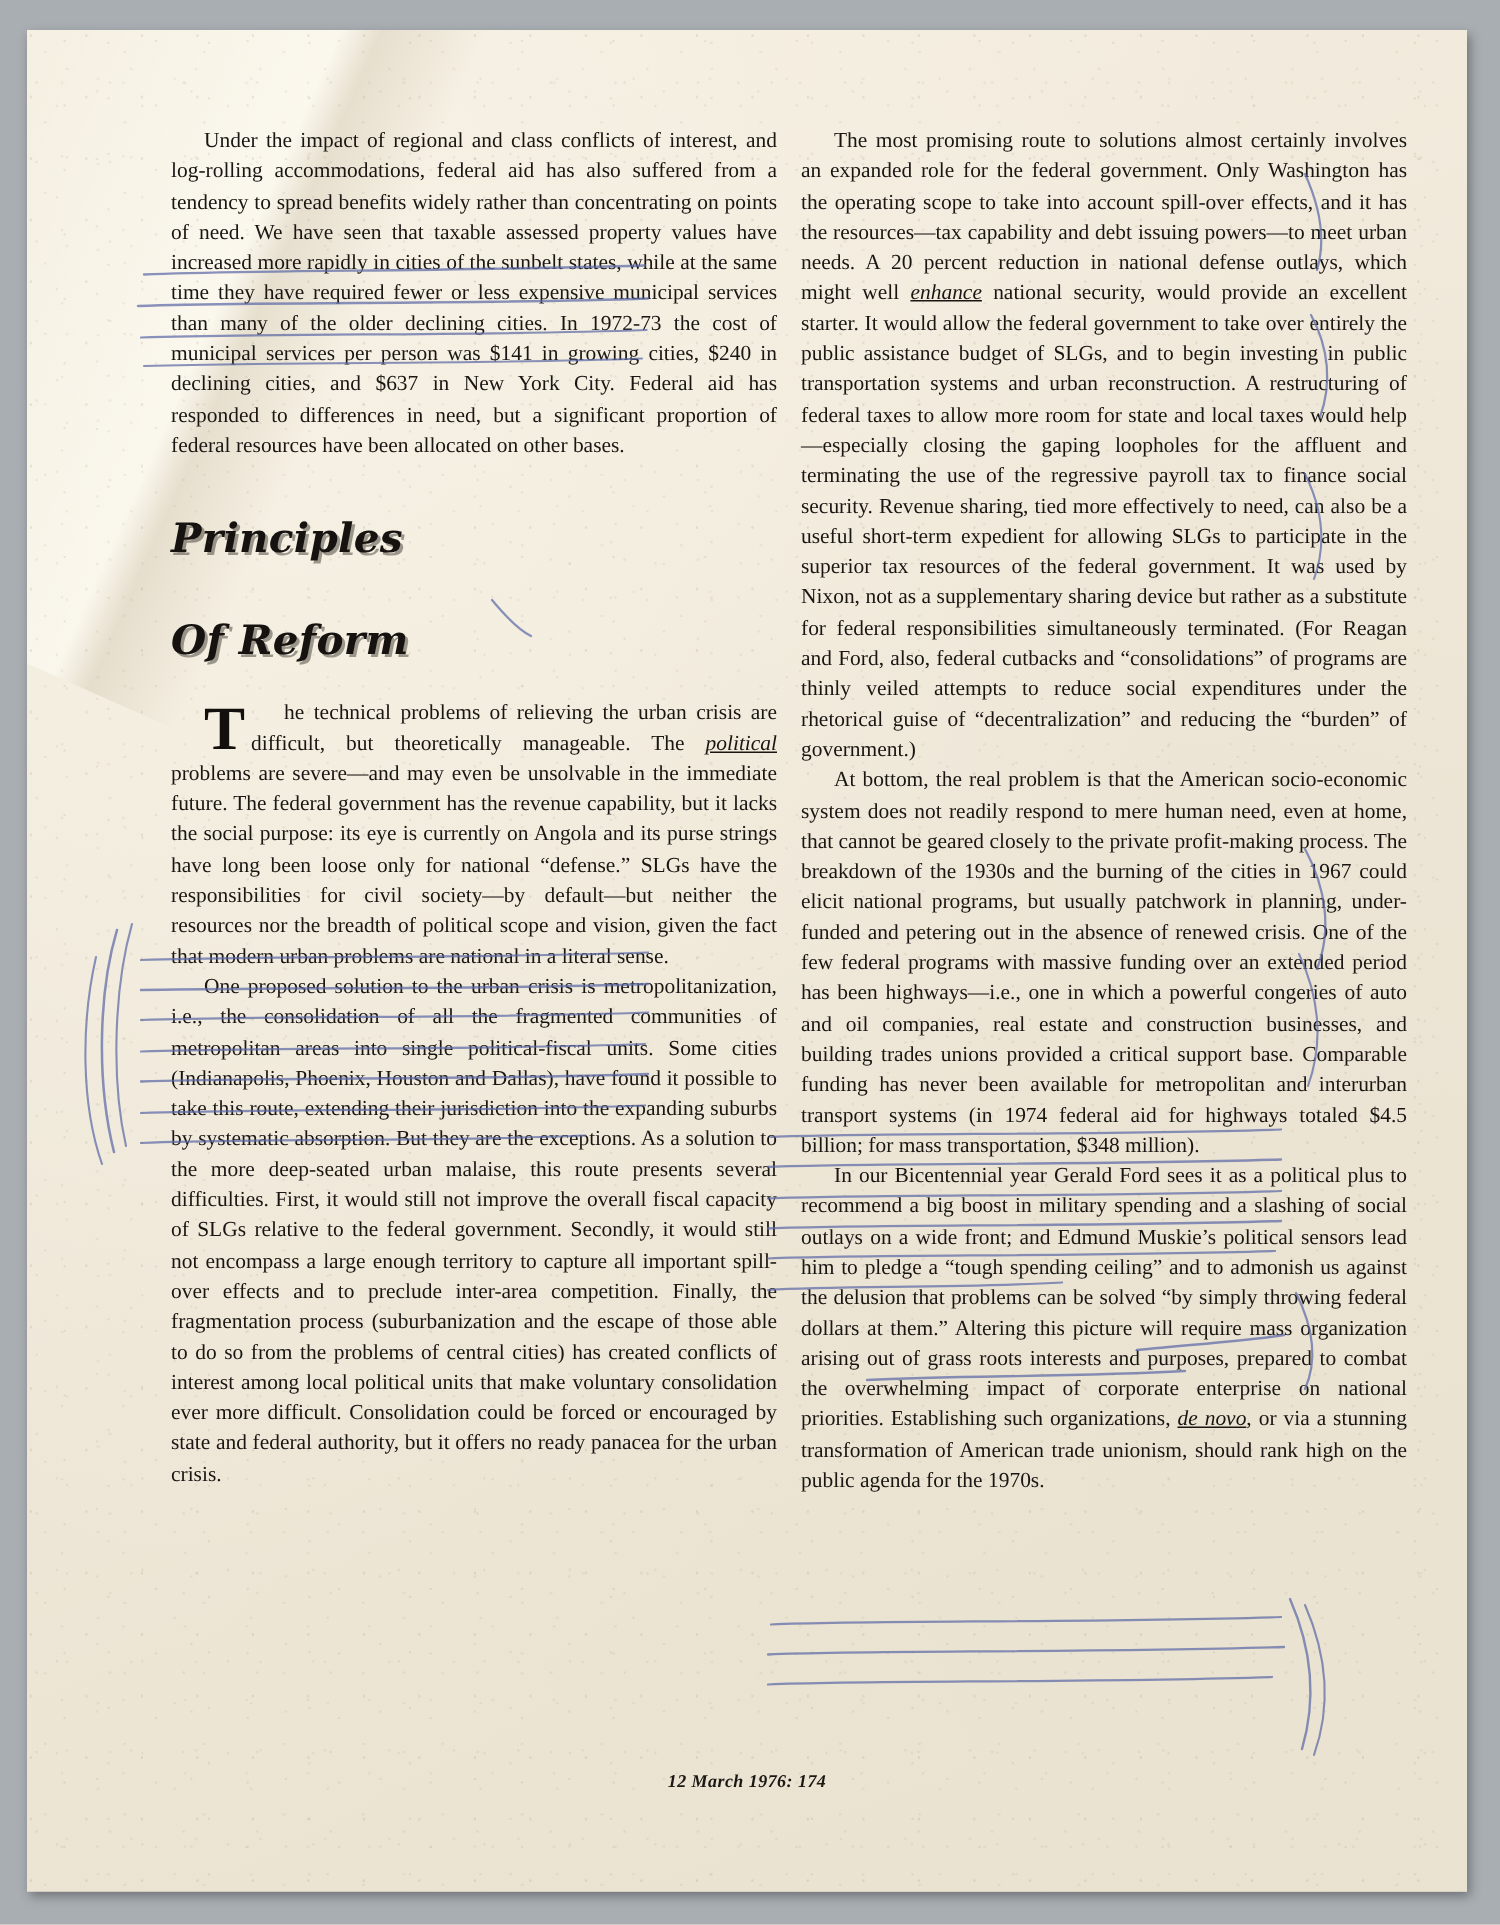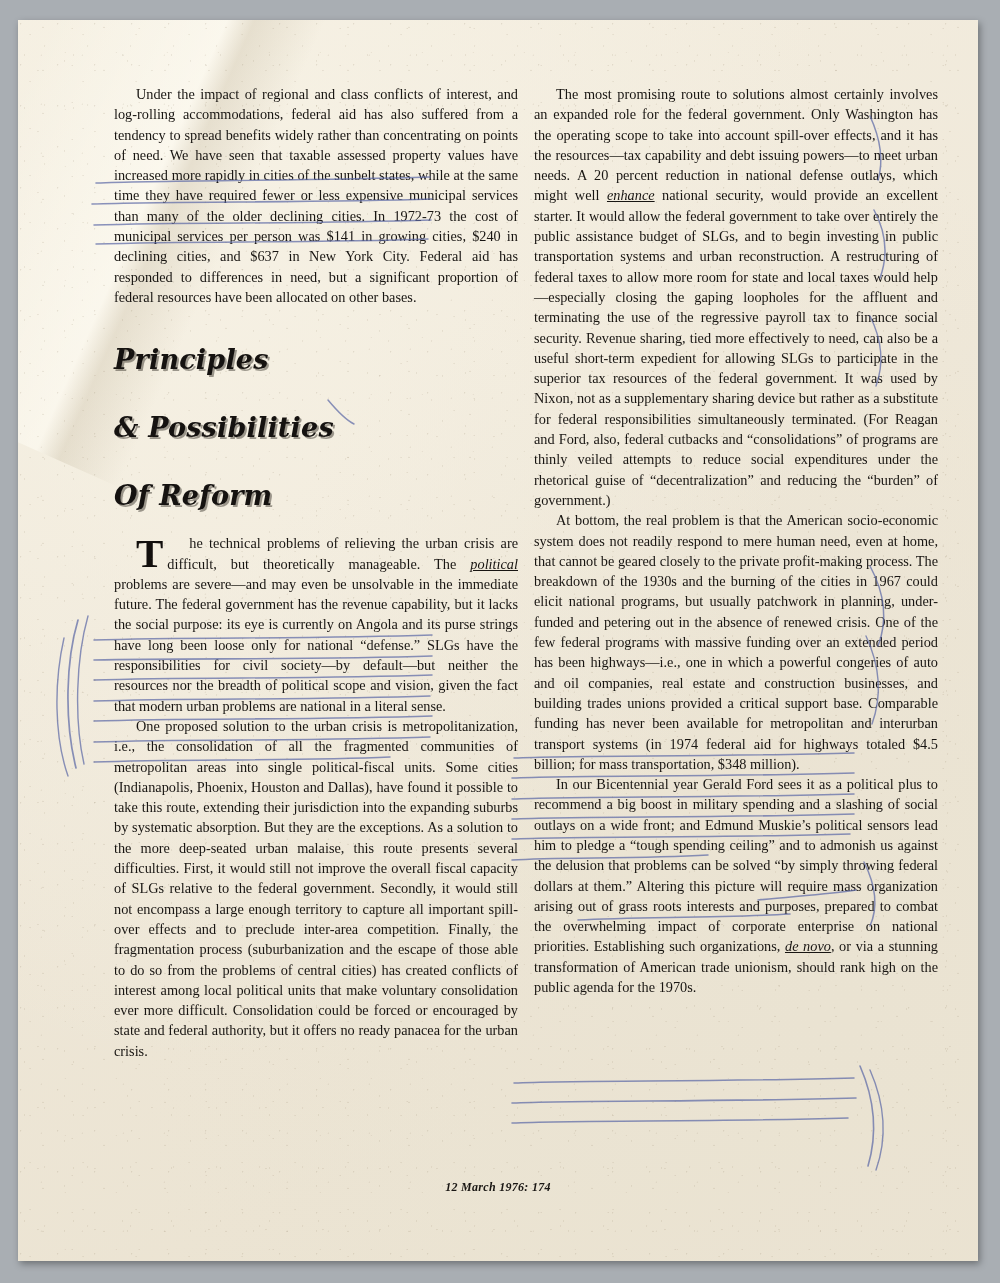--- a/index.html
+++ b/index.html
@@ -109,21 +109,20 @@
   <div id="crease"></div>
 
   <div id="cols">
 
     <div class="col" id="col-left">
 
       <p class="first">Under the impact of regional and class conflicts of interest, and log-rolling accommodations, federal aid has also suffered from a tendency to spread benefits widely rather than concentrating on points of need. We have seen that taxable assessed property values have increased more rapidly in cities of the sunbelt states, while at the same time they have required fewer or less expensive municipal services than many of the older declining cities. In 1972-73 the cost of municipal services per person was $141 in growing cities, $240 in declining cities, and $637 in New York City. Federal aid has responded to differences in need, but a significant proportion of federal resources have been allocated on other bases.</p>
 
       <div class="heading">
         <span>Principles</span>
-        <span>&amp; Possibilities</span>
         <span>Of Reform</span>
       </div>
 
       <p class="dropcap-para"><span class="dropcap">T</span><span>he technical problems of relieving the urban crisis are difficult, but theoretically manageable. The </span><em>political</em><span> problems are severe—and may even be unsolvable in the immediate future. The federal government has the revenue capability, but it lacks the social purpose: its eye is currently on Angola and its purse strings have long been loose only for national “defense.” SLGs have the responsibilities for civil society—by default—but neither the resources nor the breadth of political scope and vision, given the fact that modern urban problems are national in a literal sense.</span></p>
 
       <p>One proposed solution to the urban crisis is metropolitanization, i.e., the consolidation of all the fragmented communities of metropolitan areas into single political-fiscal units. Some cities (Indianapolis, Phoenix, Houston and Dallas), have found it possible to take this route, extending their jurisdiction into the expanding suburbs by systematic absorption. But they are the exceptions. As a solution to the more deep-seated urban malaise, this route presents several difficulties. First, it would still not improve the overall fiscal capacity of SLGs relative to the federal government. Secondly, it would still not encompass a large enough territory to capture all important spill-over effects and to preclude inter-area competition. Finally, the fragmentation process (suburbanization and the escape of those able to do so from the problems of central cities) has created conflicts of interest among local political units that make voluntary consolidation ever more difficult. Consolidation could be forced or encouraged by state and federal authority, but it offers no ready panacea for the urban crisis.</p>
     </div>
 
     <div class="col" id="col-right">
 

